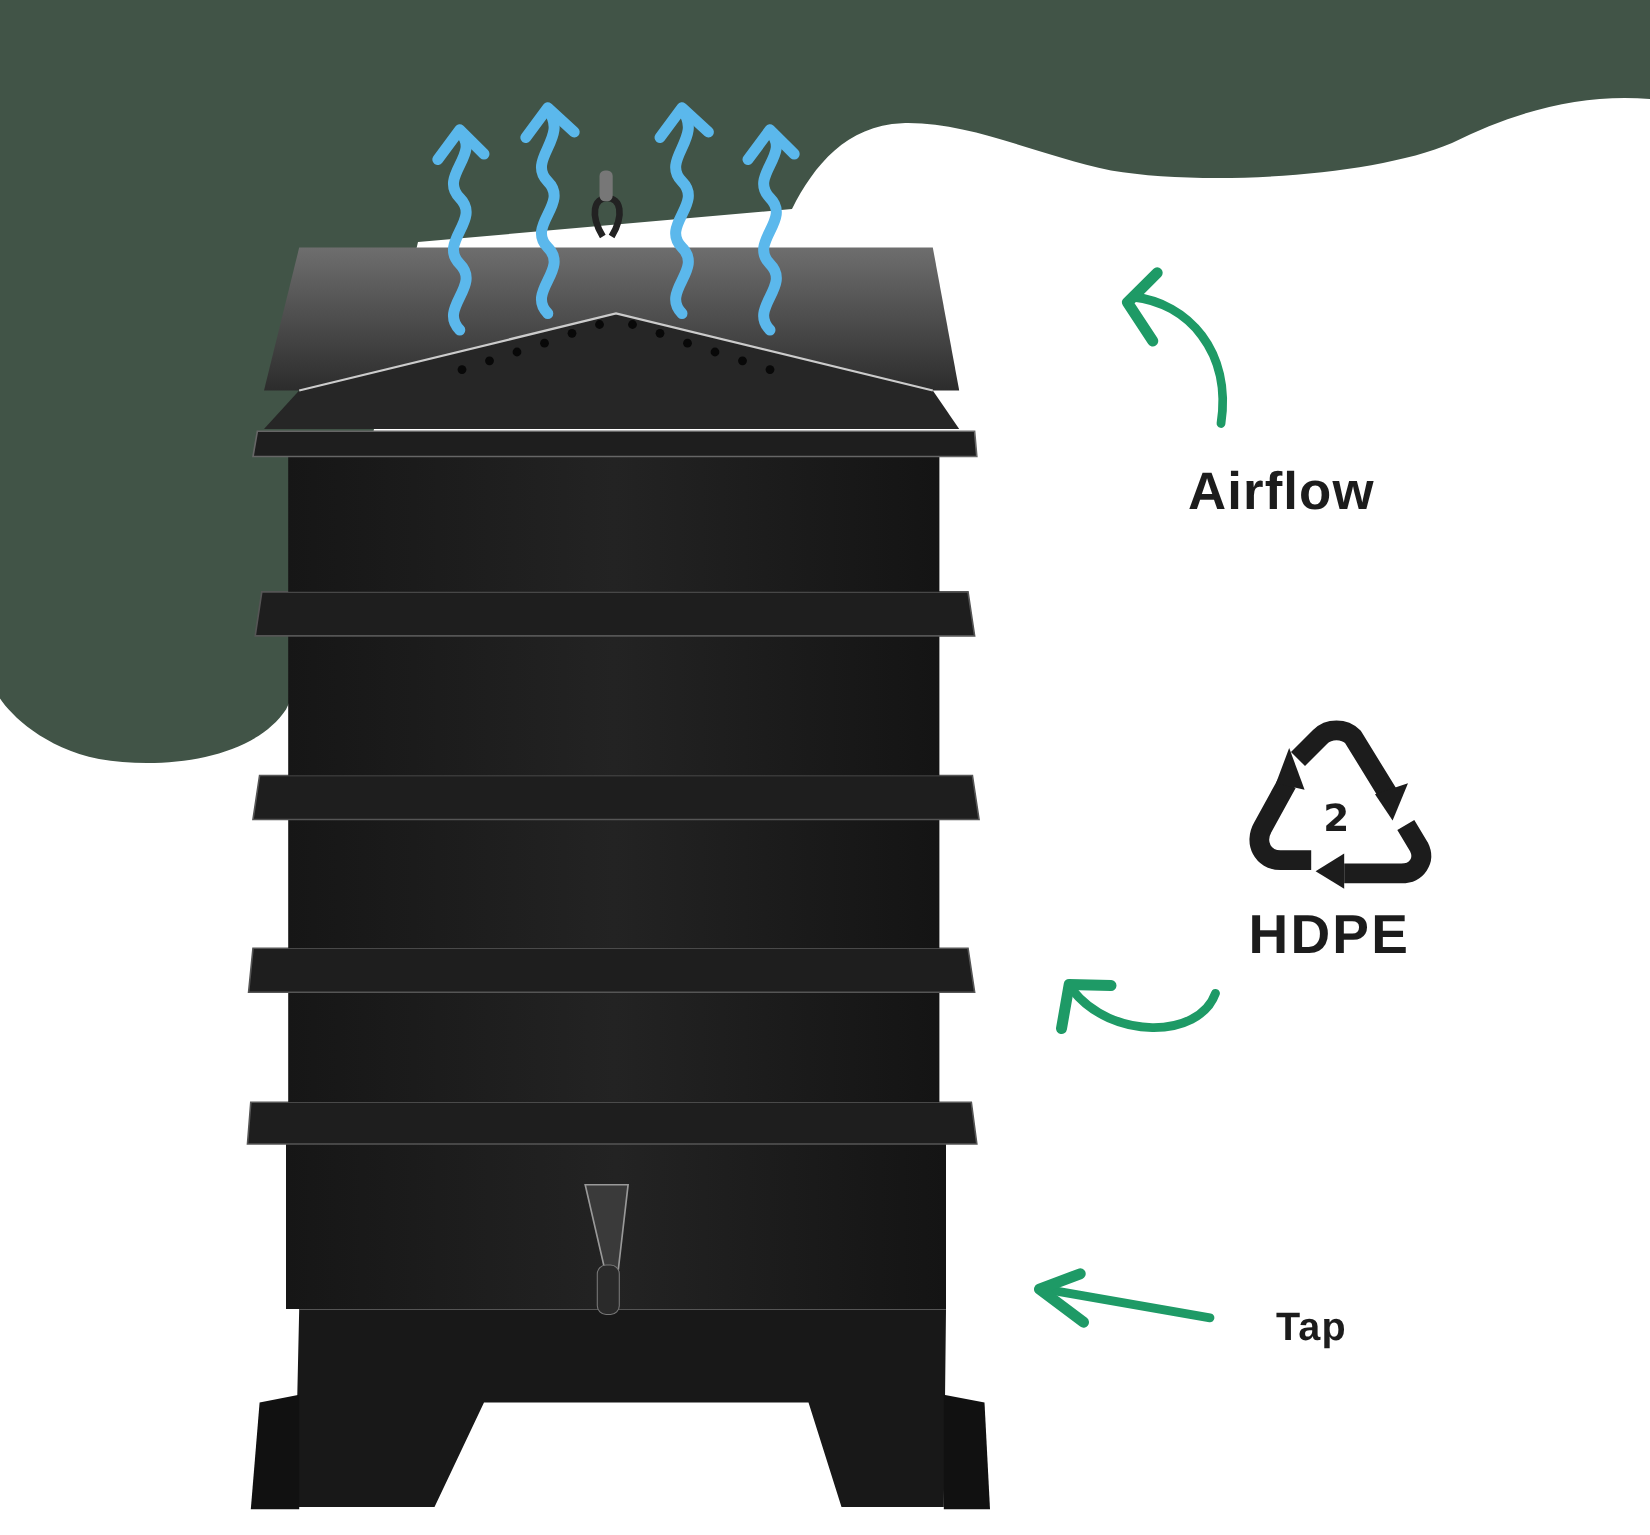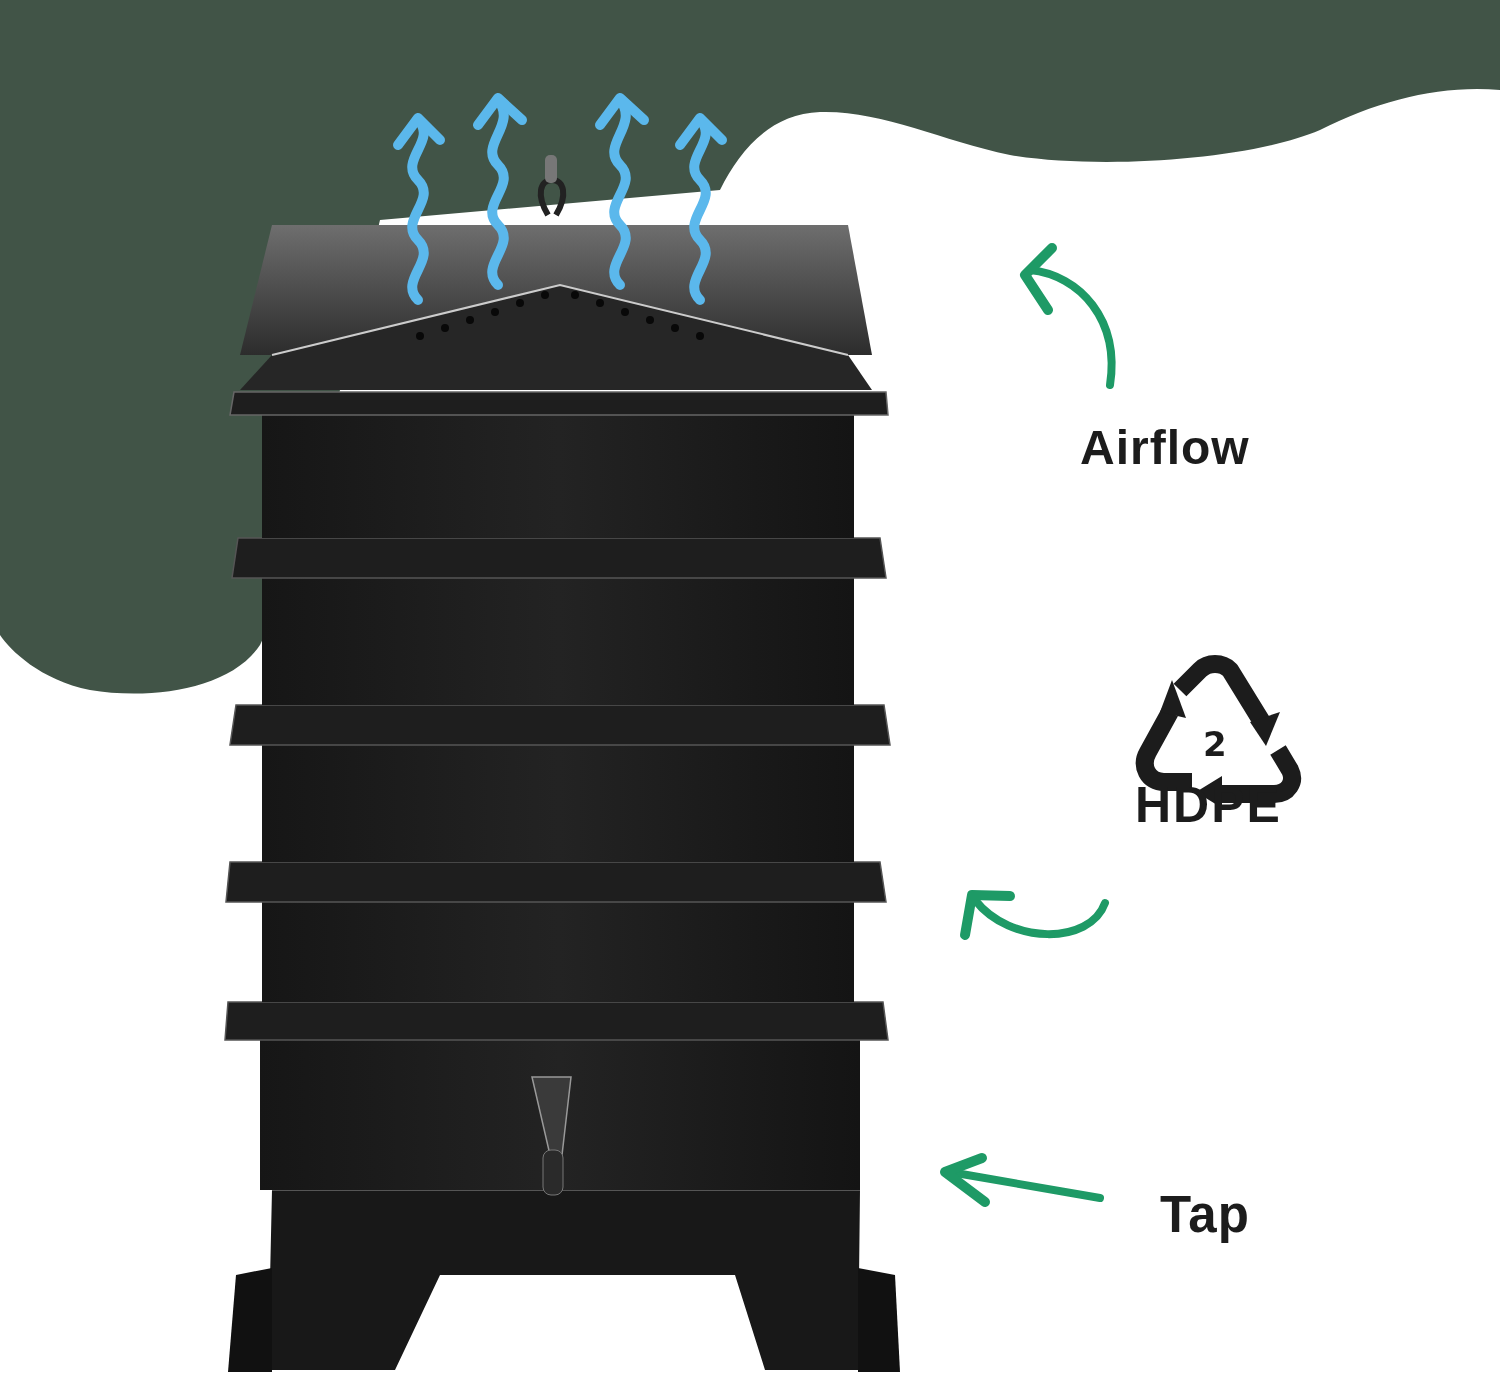--- a/index.html
+++ b/index.html
@@ -8,22 +8,22 @@
       background: #ffffff;
       font-family: "Liberation Sans", "DejaVu Sans", sans-serif;
     }
     .bg-wave { position: absolute; left: 0; top: 0; width: 1500px; height: 1395px; }
     .product { position: absolute; left: 0; top: 0; width: 1500px; height: 1395px; }
     .label {
       position: absolute; color: #1c1c1c; font-weight: bold;
       font-family: Liberation Sans, sans-serif; letter-spacing: 1px;
     }
     .label-airflow { left: 1080px; top: 420px; font-size: 48px; }
-    .label-tap { left: 1160px; top: 1185px; font-size: 51px; }
-    .label-hdpe { left: 1135px; top: 776px; font-size: 50px; letter-spacing: 2px; text-align: center; }
+    .label-tap { left: 1160px; top: 1185px; font-size: 36px; }
+    .label-hdpe { left: 1135px; top: 820px; font-size: 50px; letter-spacing: 2px; text-align: center; }
     .resin-code {
       position: absolute; left: 1203px; top: 724px; font-size: 34px;
       font-weight: bold; color: #1c1c1c; font-family: "DejaVu Sans", sans-serif;
     }
     .overlay { position: absolute; left: 0; top: 0; width: 1500px; height: 1395px; pointer-events: none; }
     .overlay * { pointer-events: auto; }
   </style>
 </head>
 <body>
 

